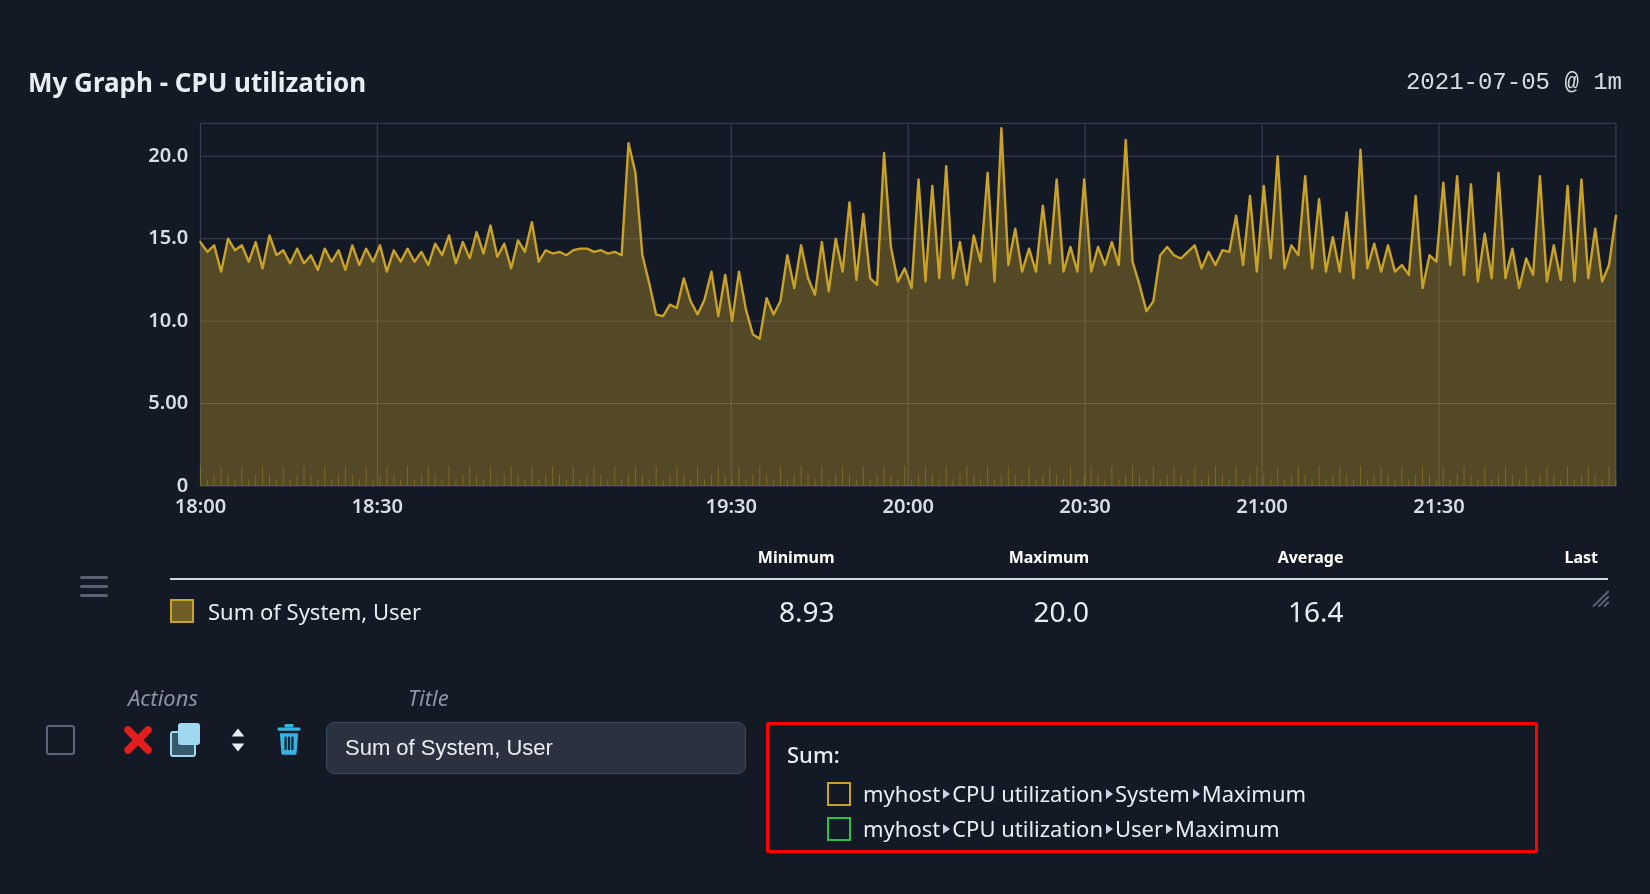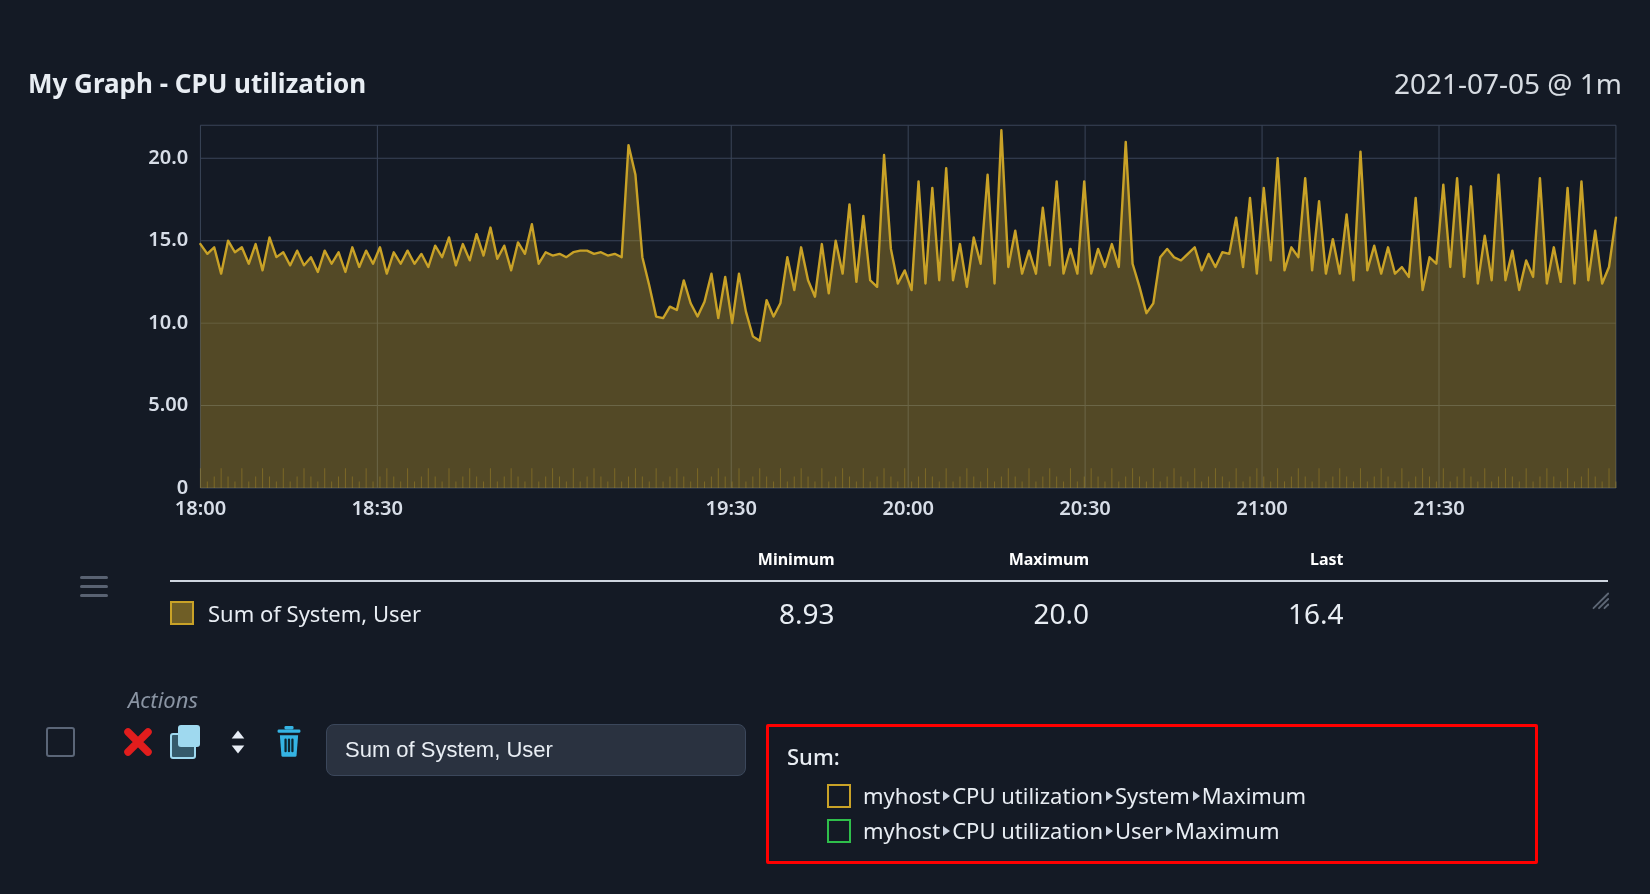--- a/index.html
+++ b/index.html
@@ -21,21 +21,21 @@
     --light-blue:#9fd9ef;
     --trash-blue:#35b4e4;
     --green:#2fbf4b;
     --formula-border:#ff0000;
     --shadow:0 0 0 0 rgba(0,0,0,0);
   }
   html,body{margin:0;padding:0;background:var(--bg);color:var(--text);font-family:system-ui,-apple-system,"Segoe UI",Roboto,Arial,sans-serif;font-size:16px;}
   .app{width:1650px;height:894px;position:relative;box-sizing:border-box;overflow:hidden;background:var(--bg);margin-top:46px;}
   .header{display:flex;align-items:center;justify-content:space-between;padding:18px 28px 8px 28px;}
   .title{font-size:26px;font-weight:700;color:var(--text);}
-  .timestamp{font-size:28px;color:var(--text);opacity:.92;}
+  .timestamp{font-size:24px;color:var(--text);opacity:.92;font-family:Liberation Mono, monospace;}
   .chart-area{padding:0 22px 0 120px;}
   .chart-wrap{display:flex;flex-direction:column;gap:6px;}
   .chart-canvas{width:100%;height:420px;display:block;}
   .menu-icon{position:absolute;left:80px;top:530px;display:flex;flex-direction:column;gap:6px;opacity:.6}
   .menu-icon span{display:block;width:28px;height:3px;background:#8893a5;border-radius:2px;}
   .legend-table{margin-left:50px;margin-right:20px;margin-top:8px;}
   .legend-head{display:grid;grid-template-columns: 420px 1fr 1fr 1fr 1fr;align-items:end;padding:4px 0 10px 0;border-bottom:2px solid var(--table-border);}
   .legend-head .col{font-size:16px;font-weight:700;color:var(--white);text-align:right;padding-right:10px;}
   .legend-head .col:first-child{visibility:hidden;text-align:left;}
   .legend-row{display:grid;grid-template-columns: 420px 1fr 1fr 1fr 1fr;align-items:center;padding:12px 0 10px 0;position:relative;}
@@ -52,21 +52,21 @@
   .icon-btn{display:inline-flex;align-items:center;justify-content:center;width:36px;height:36px;border-radius:5px;}
   .icon-btn svg{display:block}
   .icon-x svg{width:30px;height:30px;}
   .icon-copy{position:relative;width:34px;height:34px;}
   .icon-copy .front{position:absolute;left:8px;top:0;width:22px;height:22px;background:var(--light-blue);border-radius:3px;}
   .icon-copy .back{position:absolute;left:0;top:8px;width:22px;height:22px;background:#355a6b;border-radius:3px;border:2px solid var(--light-blue);}
   .icon-sort{display:flex;flex-direction:column;gap:2px;color:#e6eef7;padding:0 2px;}
   .icon-sort svg{width:18px;height:12px;}
   .icon-trash svg{width:30px;height:32px;}
   .title-input{background:var(--input-bg);border:1px solid #3b475b;border-radius:8px;padding:12px 18px;font-size:22px;color:var(--text);width:100%;box-sizing:border-box;}
-  .formula-box{border:3px solid var(--formula-border);border-radius:2px;padding:12px 18px 12px 18px;color:var(--text);font-size:22px;line-height:1.6;}
+  .formula-box{border:3px solid var(--formula-border);border-radius:2px;padding:12px 18px 3px 18px;color:var(--text);font-size:22px;line-height:1.6;}
   .formula-box .sum-label{font-weight:500;margin-bottom:4px;}
   .formula-item{display:flex;align-items:flex-start;gap:12px;margin-left:40px;color:var(--text);flex-wrap:wrap;}
   .formula-swatch{width:20px;height:20px;border:2px solid var(--series);margin-top:6px;flex:0 0 auto;}
   .formula-swatch.green{border-color:var(--green);}
   .formula-item .path{display:flex;flex-wrap:wrap;align-items:center;}
   .tri{display:inline-flex;align-items:center;justify-content:center;}
   .tri svg{width:12px;height:12px;}
 </style>
 </head>
 <body>
@@ -315,20 +315,21 @@
           <line x1="1481.131707317073" x2="1481.131707317073" y1="396" y2="375.27272727272725" stroke="rgba(201,162,39,0.35)" stroke-width="1"></line>
           <line x1="1488" x2="1488" y1="396" y2="389.09090909090907" stroke="rgba(201,162,39,0.35)" stroke-width="1"></line>
           <path d="M80.0 140.4 L86.9 150.7 L93.7 143.8 L100.6 171.5 L107.5 136.9 L114.3 149.0 L121.2 143.8 L128.1 161.1 L134.9 140.4 L141.8 168.0 L148.7 133.5 L155.6 154.2 L162.4 149.0 L169.3 162.8 L176.2 147.3 L183.0 162.8 L189.9 154.2 L196.8 169.7 L203.6 147.3 L210.5 161.1 L217.4 149.0 L224.2 169.7 L231.1 143.8 L238.0 164.5 L244.8 147.3 L251.7 161.1 L258.6 143.8 L265.4 171.5 L272.3 149.0 L279.2 161.1 L286.0 147.3 L292.9 161.1 L299.8 150.7 L306.7 164.5 L313.5 142.1 L320.4 154.2 L327.3 133.5 L334.1 162.8 L341.0 140.4 L347.9 157.6 L354.7 130.0 L361.6 152.5 L368.5 123.1 L375.3 155.9 L382.2 142.1 L389.1 168.0 L395.9 138.6 L402.8 150.7 L409.7 119.6 L416.5 161.1 L423.4 149.0 L430.3 152.5 L437.2 150.7 L444.0 154.2 L450.9 149.0 L457.8 147.3 L464.6 147.3 L471.5 150.7 L478.4 149.0 L485.2 152.5 L492.1 150.7 L499.0 154.2 L505.8 36.7 L512.7 67.8 L519.6 154.2 L526.4 183.5 L533.3 216.4 L540.2 218.1 L547.0 206.0 L553.9 209.5 L560.8 178.4 L567.6 202.5 L574.5 216.4 L581.4 200.8 L588.3 171.5 L595.1 218.1 L602.0 174.9 L608.9 223.3 L615.7 171.5 L622.6 211.2 L629.5 237.1 L636.3 241.8 L643.2 199.1 L650.1 216.4 L656.9 202.5 L663.8 154.2 L670.7 188.7 L677.5 143.8 L684.4 178.4 L691.3 195.6 L698.1 140.4 L705.0 192.2 L711.9 136.9 L718.8 171.5 L725.6 98.9 L732.5 180.1 L739.4 111.0 L746.2 178.4 L753.1 185.3 L760.0 47.1 L766.8 145.5 L773.7 181.8 L780.6 168.0 L787.4 188.7 L794.3 74.7 L801.2 181.8 L808.0 81.6 L814.9 178.4 L821.8 60.9 L828.6 178.4 L835.5 140.4 L842.4 185.3 L849.2 133.5 L856.1 161.1 L863.0 67.8 L869.9 181.8 L876.7 21.2 L883.6 164.5 L890.5 126.5 L897.3 171.5 L904.2 147.3 L911.1 171.5 L917.9 102.4 L924.8 162.8 L931.7 74.7 L938.5 171.5 L945.4 145.5 L952.3 171.5 L959.1 74.7 L966.0 171.5 L972.9 145.5 L979.7 164.5 L986.6 140.4 L993.5 164.5 L1000.4 33.3 L1007.2 161.1 L1014.1 185.3 L1021.0 212.9 L1027.8 202.5 L1034.7 154.2 L1041.6 145.5 L1048.4 154.2 L1055.3 157.6 L1062.2 150.7 L1069.0 143.8 L1075.9 168.0 L1082.8 150.7 L1089.6 164.5 L1096.5 149.0 L1103.4 150.7 L1110.2 112.7 L1117.1 164.5 L1124.0 92.0 L1130.8 171.5 L1137.7 81.6 L1144.6 157.6 L1151.5 50.5 L1158.3 168.0 L1165.2 143.8 L1172.1 154.2 L1178.9 71.3 L1185.8 168.0 L1192.7 95.5 L1199.5 171.5 L1206.4 135.2 L1213.3 171.5 L1220.1 109.3 L1227.0 178.4 L1233.9 43.6 L1240.7 168.0 L1247.6 142.1 L1254.5 171.5 L1261.3 143.8 L1268.2 171.5 L1275.1 164.5 L1282.0 174.9 L1288.8 92.0 L1295.7 188.7 L1302.6 154.2 L1309.4 161.1 L1316.3 78.2 L1323.2 164.5 L1330.0 71.3 L1336.9 174.9 L1343.8 79.9 L1350.6 181.8 L1357.5 131.7 L1364.4 178.4 L1371.2 67.8 L1378.1 178.4 L1385.0 147.3 L1391.8 188.7 L1398.7 157.6 L1405.6 174.9 L1412.4 71.3 L1419.3 181.8 L1426.2 143.8 L1433.1 180.1 L1439.9 81.6 L1446.8 181.8 L1453.7 74.7 L1460.5 178.4 L1467.4 126.5 L1474.3 181.8 L1481.1 164.5 L1488.0 112.7 " fill="none" stroke="#c9a227" stroke-width="2.4" stroke-linejoin="round" stroke-linecap="round"></path>
         </svg>
 
       <div class="legend-table">
         <div class="legend-head">
           <div class="col"></div>
           <div class="col">Minimum</div>
           <div class="col">Maximum</div>
+          <div class="col">Average</div>
           <div class="col">Last</div>
         </div>
         <div class="legend-row">
           <div class="name">
             <span class="swatch"></span>
             <span>Sum of System, User</span>
           </div>
           <div class="val">8.93</div>
           <div class="val">20.0</div>
           <div class="val">16.4</div>
@@ -348,20 +349,21 @@
     <div class="menu-icon">
       <span></span>
         <span></span>
         <span></span>
     </div>
   </div>
 
   <div class="config">
     <div class="config-head">
       <div>Actions</div>
+      <div>Title</div>
     </div>
     <div class="config-row">
       <div class="actions">
         <span class="sq"></span>
         <span style="width:18px"></span>
         <span class="icon-btn icon-x">
           <svg viewBox="0 0 24 24">
               <path d="M4 4 L20 20 M20 4 L4 20" stroke="#e11d1d" stroke-width="6" stroke-linecap="round"></path>
             </svg>
         </span>

